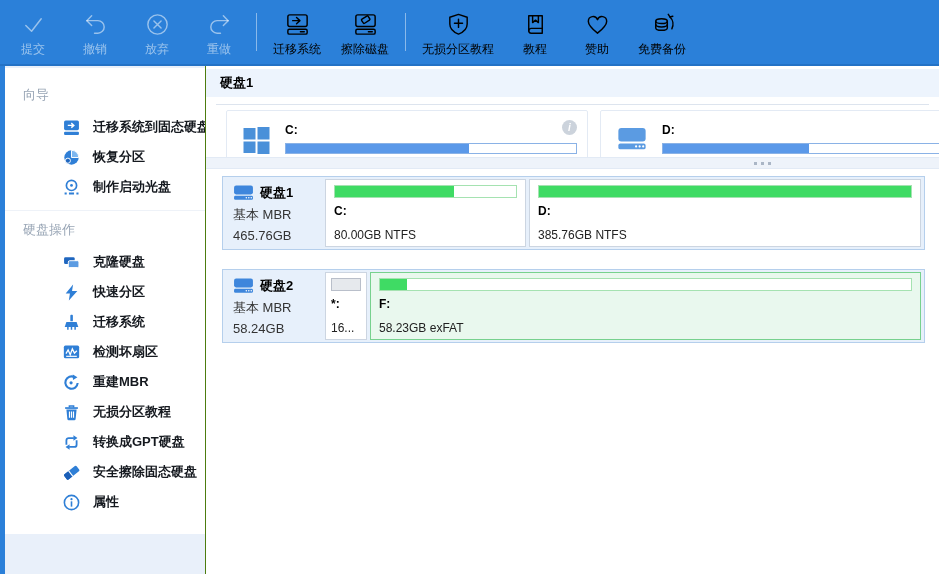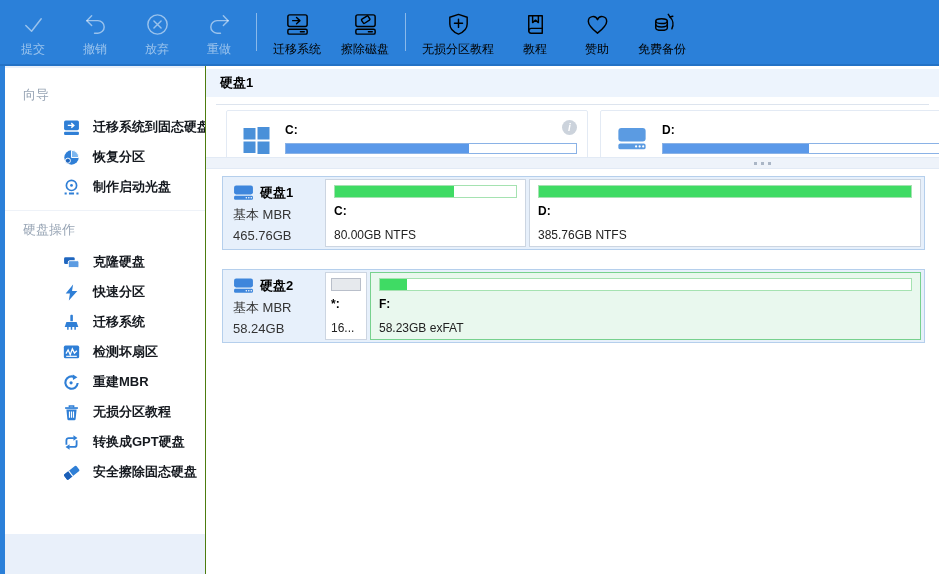--- a/index.html
+++ b/index.html
@@ -244,20 +244,28 @@
         <div class="sb-item">
           <svg viewBox="0 0 16 16">
               <g transform="rotate(-38 8 8)">
                 <rect x="0.6" y="5.2" width="14.8" height="6.2" rx="1.2" fill="#2f7fd6"></rect>
                 <rect x="0.6" y="5.2" width="6.2" height="6.2" rx="1.2" fill="#1b5fb8"></rect>
                 <line x1="6.8" y1="5.2" x2="6.8" y2="11.4" stroke="#fff" stroke-width="1"></line>
               </g>
             </svg>
           <span>安全擦除固态硬盘</span>
         </div>
+        <div class="sb-item">
+          <svg viewBox="0 0 16 16">
+              <circle cx="8" cy="8" r="6.7" fill="none" stroke="#2f7fd6" stroke-width="1.5"></circle>
+              <circle cx="8" cy="4.9" r="1.05" fill="#2f7fd6"></circle>
+              <rect x="7.25" y="6.9" width="1.5" height="5" fill="#2f7fd6"></rect>
+            </svg>
+          <span>属性</span>
+        </div>
       </div>
     </div>
   </div>
 
   <div class="main">
     <div class="tab-strip">
       <span>硬盘1</span>
     </div>
     <div class="main-divider"></div>
 

